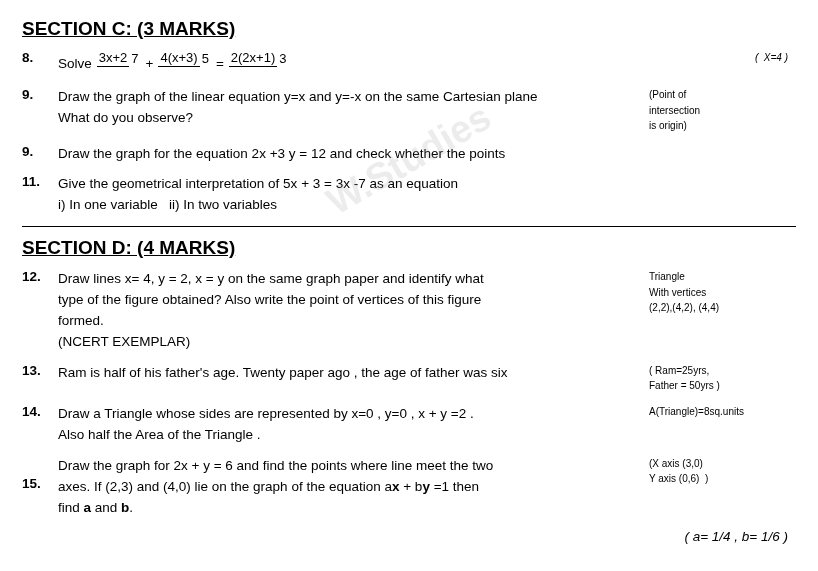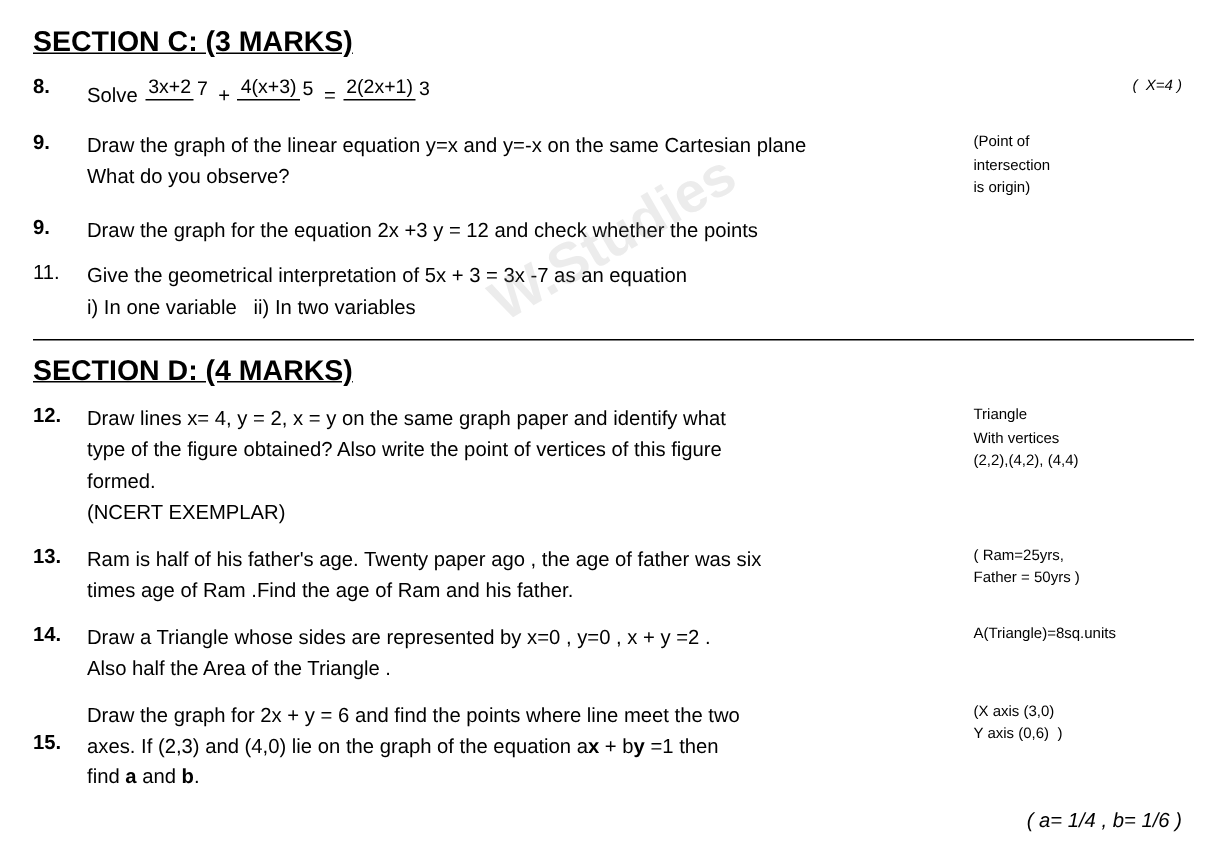--- a/index.html
+++ b/index.html
@@ -129,21 +129,21 @@
 
   <div class="question-block">
     <div class="q-num" style="font-weight:bold;">9.</div>
     <div class="q-content">
       <div>Draw the graph for the equation  2x +3 y = 12 and check whether the points</div>
     </div>
     <div class="q-answer"></div>
   </div>
 
   <div class="question-block">
-    <div class="q-num" style="font-weight:normal;">11.</div>
+    <div class="q-num" style="font-weight:bold;">11.</div>
     <div class="q-content">
       <div>Give the geometrical interpretation of 5x + 3 = 3x -7 as an equation</div>
       <div>i) In one variable &nbsp; ii) In two variables</div>
     </div>
     <div class="q-answer"></div>
   </div>
 
   <hr class="divider">
 
   <div class="section-header section-d-spacer">
@@ -158,21 +158,20 @@
       <div>formed.</div>
       <div>(NCERT EXEMPLAR)</div>
     </div>
     <div class="q-answer">Triangle<br>With vertices<br>(2,2),(4,2), (4,4)</div>
   </div>
 
   <div class="question-block">
     <div class="q-num" style="font-weight:bold;">13.</div>
     <div class="q-content">
       <div>Ram is half of his father's age. Twenty paper ago , the age of father was six</div>
-      <div>times age of Ram .Find the age of Ram and his father.</div>
     </div>
     <div class="q-answer">( Ram=25yrs,<br>Father = 50yrs )</div>
   </div>
 
   <div class="question-block">
     <div class="q-num" style="font-weight:bold;">14.</div>
     <div class="q-content">
       <div>Draw a Triangle whose sides are represented by x=0 , y=0 , x + y =2 .</div>
       <div>Also half the Area of the Triangle .</div>
     </div>

